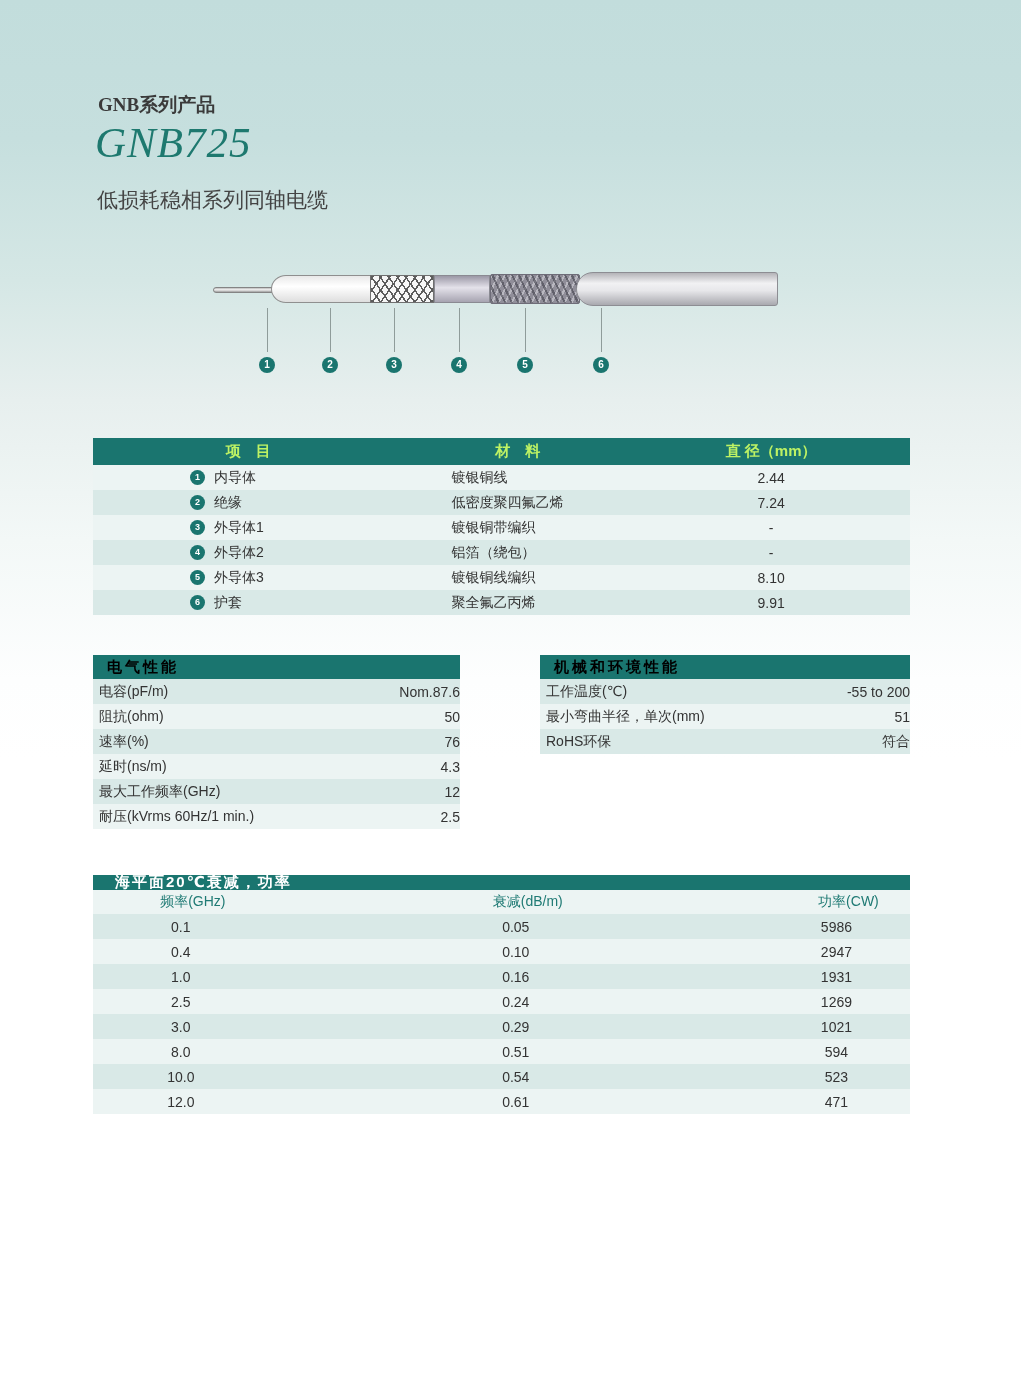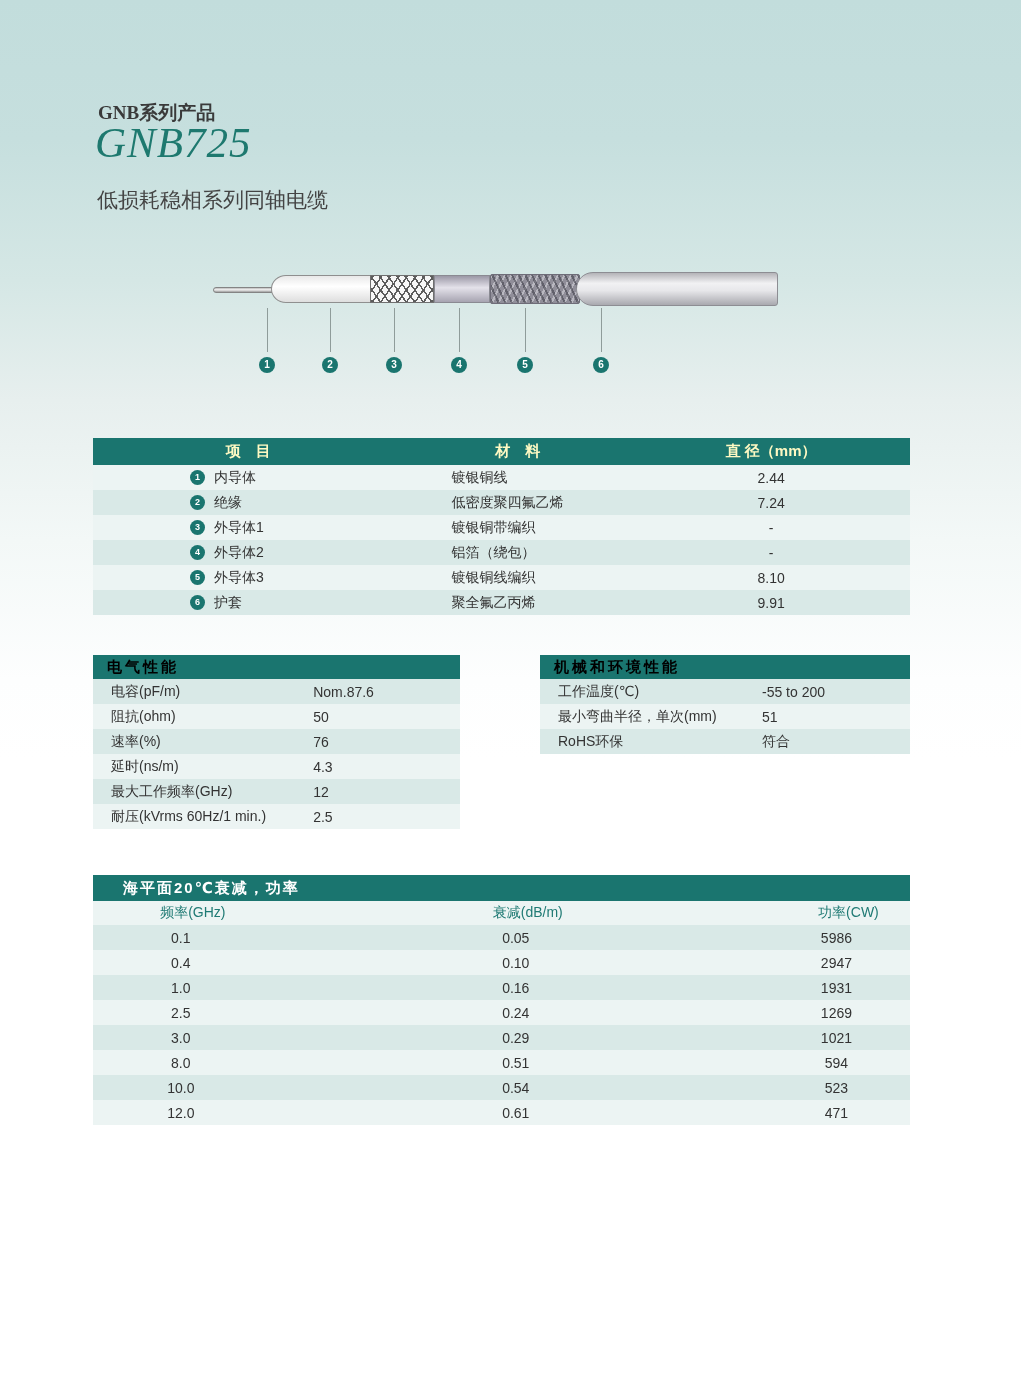--- a/index.html
+++ b/index.html
@@ -13,21 +13,21 @@
   html,body{ width:1021px; height:1374px; }
   body{
     position:relative;
     font-family:"Liberation Sans","DejaVu Sans",sans-serif;
     background:linear-gradient(180deg,#c2dddc 0px,#c6dfde 140px,#d5e7e5 280px,#e7efee 400px,#f3f8f7 540px,#fdfefe 680px,#ffffff 760px,#ffffff 100%);
     overflow:hidden;
     color:#333;
   }
 
   
-  .series-label{ position:absolute; left:98px; top:100px;
+  .series-label{ position:absolute; left:98px; top:92px;
     font-family:"Liberation Serif","DejaVu Serif",serif;
     font-size:19px; font-weight:bold; color:#3a3a3a; }
   .model{ position:absolute; left:95px; top:118px;
     font-family:"Liberation Serif","DejaVu Serif",serif;
     font-size:43px; color:var(--title-teal); letter-spacing:1px;font-style:italic; }
   .subtitle{ position:absolute; left:97px; top:167px;
     font-size:21px; color:#444;margin-top:19px; }
 
   
   .diagram{ position:absolute; left:210px; top:262px; width:575px; height:118px; }
@@ -64,43 +64,43 @@
     line-height:16px; text-align:center; }
   .k1{left:49px}.k2{left:112px}.k3{left:176px}.k4{left:241px}.k5{left:307px}.k6{left:383px}
 
   
   .tbl{ position:absolute; }
   .stripe-light{ background:var(--stripe-light); }
   .stripe-dark{ background:var(--stripe-dark); }
 
   
   .structure{ left:93px; top:438px; width:817px; }
-  .structure .thead{ height:27px; background:var(--teal); color:#fef9c3; font-weight:bold; font-size:15px;
+  .structure .thead{ height:27px; background:var(--teal); color:#bef264; font-weight:bold; font-size:15px;
     display:grid; grid-template-columns:38% 28% 34%; align-items:center; }
   .structure .thead div{ text-align:center; }
   .srow{ display:grid; grid-template-columns:38% 28% 34%; height:25px; align-items:center; font-size:14px; }
   .srow .col-item{ padding-left:97px; display:flex; align-items:center; gap:9px; }
   .srow .col-mat{ padding-left:48px; }
   .srow .col-dia{ text-align:center; }
   .num{ display:inline-block; flex:0 0 15px; width:15px; height:15px; border-radius:50%;
     background:var(--teal); color:#fff; font-size:9px; font-weight:bold; line-height:15px; text-align:center; }
 
   
   .elec{ left:93px; top:655px; width:367px; }
   .mech{ left:540px; top:655px; width:370px; }
   .side-thead{ height:24px; background:var(--teal); color:#000000; font-weight:bold; font-size:15px;
     letter-spacing:3px; display:flex; align-items:center; padding-left:14px; }
   .prow{ display:grid; grid-template-columns:60% 40%; height:25px; align-items:center; font-size:14px; }
-  .prow .lab{ padding-left:18px; }
-  .prow .val{ text-align:left; }
+  .prow .lab{ padding-left:6px; }
+  .prow .val{ text-align:right; }
 
   
   .atten{ left:93px; top:875px; width:817px; }
-  .atten .band{ height:26px; background:var(--teal); color:#fff; font-weight:bold; font-size:15px;
-    letter-spacing:2px; display:flex; align-items:center; padding-left:30px; }
+  .atten .band{ height:15px; background:var(--teal); color:#fff; font-weight:bold; font-size:15px;
+    letter-spacing:2px; display:flex; align-items:center; padding-left:22px; }
   .acolhead{ display:grid; grid-template-columns:21.5% 60.5% 18%; height:24px; align-items:center;
     background:var(--stripe-light); color:var(--col-head-teal); font-size:14px; }
   .acolhead div{ text-align:center;margin-left:24px; }
   .arow{ display:grid; grid-template-columns:21.5% 60.5% 18%; height:25px; align-items:center; font-size:14px; }
   .arow div{ text-align:center; }
 </style>
 </head>
 <body>
 
 <div class="series-label">GNB系列产品</div>

